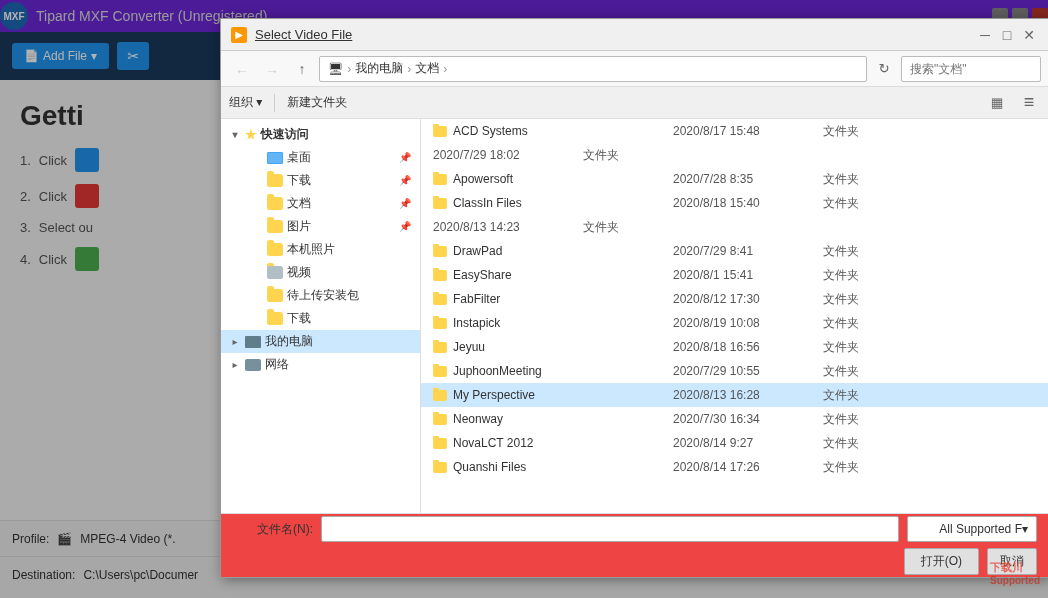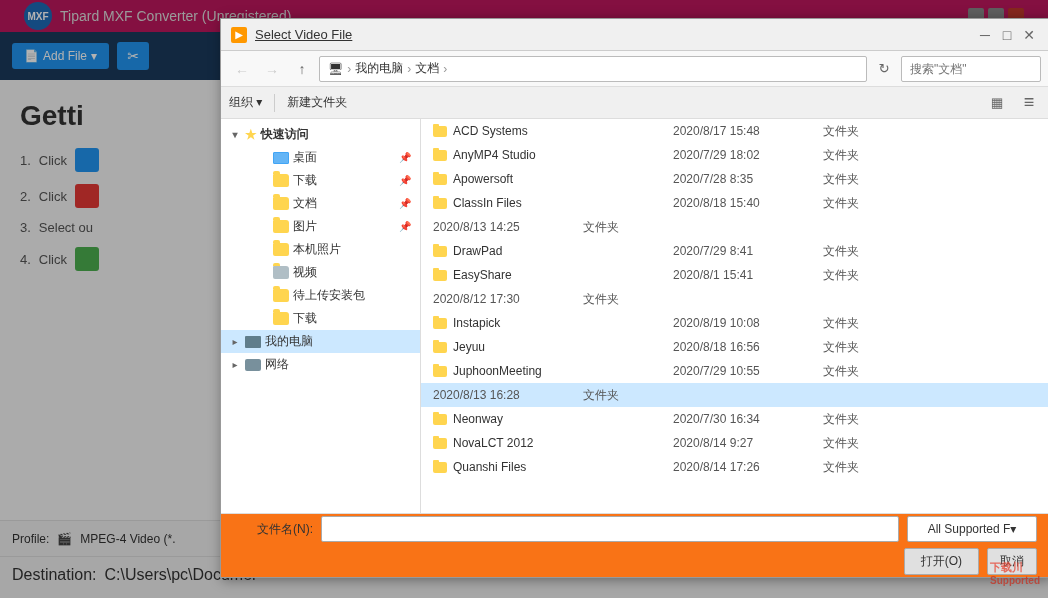--- a/index.html
+++ b/index.html
@@ -4,41 +4,41 @@
   <style>
     * { margin: 0; padding: 0; box-sizing: border-box; }
     body { width: 1048px; height: 598px; overflow: hidden; font-family: 'Microsoft YaHei', Arial, sans-serif; font-size: 12px; background: #1e3a5f; position: relative; }
 
     
     .app-bg {
       position: absolute; top: 0; left: 0; width: 1048px; height: 598px;
       background: #f0f0f0;
     }
     .app-titlebar {
-      height: 32px; background: #be185d; display: flex; align-items: center; padding: 0 24px;
+      height: 32px; background: #6d28d9; display: flex; align-items: center; padding: 0 0;
       color: #ccc; font-size: 12px;
     }
     .app-logo { width: 28px; height: 28px; background: #1e6bb8; border-radius: 50%; display: flex; align-items: center; justify-content: center; margin-right: 8px; color: white; font-size: 10px; font-weight: bold; }
     .app-title { flex: 1; color: #ddd; font-size: 14px; }
     .win-controls { display: flex; gap: 4px; }
     .win-btn { width: 16px; height: 16px; border-radius: 2px; background: #666; cursor: pointer; }
     .win-btn.close { background: #c0392b; }
     .win-btn.max { background: #888; }
     .win-btn.min { background: #888; }
 
     .app-toolbar {
       height: 48px; background: #1a3a5c; display: flex; align-items: center; padding: 0 12px; gap: 8px;
     }
     .add-file-btn { background: #2196F3; color: white; border: none; padding: 6px 12px; border-radius: 3px; cursor: pointer; font-size: 12px; display: flex; align-items: center; gap: 4px; }
     .app-content { background: #f5f5f5; padding: 20px; }
     .getting-started { font-size: 28px; font-weight: bold; color: #333; margin-bottom: 16px; }
     .step { display: flex; align-items: center; margin-bottom: 12px; color: #555; font-size: 13px; gap: 8px; }
     .step-icon { width: 24px; height: 24px; background: #2196F3; border-radius: 3px; }
     .profile-bar { height: 36px; background: #f0f0f0; border-top: 1px solid #ddd; display: flex; align-items: center; padding: 0 12px; gap: 8px; font-size: 12px; color: #333; }
-    .dest-bar { height: 36px; background: #f0f0f0; border-top: 1px solid #ddd; display: flex; align-items: center; padding: 0 12px; font-size: 16px; color: #333; }
+    .dest-bar { height: 36px; background: #f0f0f0; border-top: 1px solid #ddd; display: flex; align-items: center; padding: 0 12px; font-size: 12px; color: #333; }
 
     
     .dialog-overlay {
       position: absolute; top: 0; left: 0; width: 1048px; height: 598px;
       background: rgba(0,0,0,0.3);
     }
 
     
     .file-dialog {
       position: absolute; top: 18px; left: 220px; width: 830px; height: 560px;
@@ -99,21 +99,21 @@
     .tree-item.group-header { font-weight: bold; color: #333; }
     .tree-chevron { width: 12px; height: 12px; display: flex; align-items: center; justify-content: center; color: #666; font-size: 10px; }
     .tree-icon { width: 16px; height: 16px; flex-shrink: 0; }
     .tree-pin { color: #2196F3; font-size: 10px; margin-left: auto; }
     .folder-icon { display: inline-block; width: 16px; height: 13px; background: #ffd54f; border-radius: 1px 3px 2px 2px; position: relative; }
     .folder-icon::before { content: ''; position: absolute; top: -3px; left: 0; width: 7px; height: 3px; background: #ffd54f; border-radius: 2px 2px 0 0; }
     .desktop-icon { display: inline-block; width: 16px; height: 12px; background: #64b5f6; border: 1px solid #42a5f5; border-radius: 1px; }
     .pc-icon { display: inline-block; width: 16px; height: 14px; background: #607d8b; border-radius: 1px; }
     .network-icon { display: inline-block; width: 16px; height: 12px; background: #78909c; border-radius: 50% 50% 0 0; }
     .star-icon { color: #ffd54f; font-size: 13px; }
-    .indent-2 { padding-left: 30px; margin-left: 22px; }
+    .indent-2 { padding-left: 46px; }
     .chevron-down::after { content: '▾'; }
     .chevron-right::after { content: '▸'; }
 
     
     .right-panel { flex: 1; display: flex; flex-direction: column; overflow: hidden; }
     .column-header {
       height: 26px; background: #f0f0f0; border-bottom: 1px solid #ddd;
       display: flex; align-items: center; padding: 0 4px; font-size: 12px; color: #333;
       flex-shrink: 0;
     }
@@ -132,29 +132,29 @@
     .file-row.selected { background: #cce8ff; }
     .file-row .file-name { width: 240px; padding: 0 8px; display: flex; align-items: center; gap: 6px; white-space: nowrap; overflow: hidden; text-overflow: ellipsis; }
     .file-row .file-date { width: 150px; padding: 0 8px; color: #555; }
     .file-row .file-type { width: 100px; padding: 0 8px; color: #555; }
     .file-row .file-size { flex: 1; padding: 0 8px; color: #555; }
     .file-folder-icon { width: 14px; height: 11px; background: #ffd54f; border-radius: 0 2px 2px 2px; flex-shrink: 0; position: relative; }
     .file-folder-icon::before { content: ''; position: absolute; top: -2px; left: 0; width: 6px; height: 2px; background: #ffd54f; border-radius: 1px 1px 0 0; }
 
     
     .dialog-bottom {
-      height: 64px; background: #f97316; border-top: 1px solid #ddd;
+      height: 64px; background: #ef4444; border-top: 1px solid #ddd;
       display: flex; flex-direction: column; justify-content: center; padding: 4px 12px; gap: 6px;
     }
     .filename-row { display: flex; align-items: center; gap: 8px; }
     .filename-label { font-size: 12px; color: #333; width: 80px; text-align: right; }
     .filename-input { flex: 1; height: 26px; border: 1px solid #aaa; border-radius: 2px; padding: 0 8px; font-size: 12px; background: white; }
     .filetype-btn {
       width: 130px; height: 26px; background: white; border: 1px solid #aaa;
-      display: flex; align-items: center; justify-content: center; padding: 0 8px;
+      display: flex; align-items: center; justify-content: flex-end; padding: 0 8px;
       cursor: pointer; font-size: 12px; color: #333; border-radius: 2px; white-space: nowrap;
     }
     .open-btn {
       background: #e0e0e0; border: 1px solid #aaa; padding: 4px 16px; cursor: pointer;
       font-size: 12px; color: #333; border-radius: 2px; white-space: nowrap;
     }
     .cancel-btn {
       background: #e0e0e0; border: 1px solid #aaa; padding: 4px 12px; cursor: pointer;
       font-size: 12px; color: #333; border-radius: 2px; white-space: nowrap; margin-left: 4px;
     }
@@ -331,24 +331,20 @@
           <div class="file-row">
             <div class="file-name">
               <div class="file-folder-icon"></div>
               <span>ACD Systems</span>
             </div>
             <div class="file-date">2020/8/17 15:48</div>
             <div class="file-type">文件夹</div>
             <div class="file-size"></div>
           </div>
           <div class="file-row">
-            <div class="file-name">
-              <div class="file-folder-icon"></div>
-              <span>AnyMP4 Studio</span>
-            </div>
             <div class="file-date">2020/7/29 18:02</div>
             <div class="file-type">文件夹</div>
             <div class="file-size"></div>
           </div>
           <div class="file-row">
             <div class="file-name">
               <div class="file-folder-icon"></div>
               <span>Apowersoft</span>
             </div>
             <div class="file-date">2020/7/28 8:35</div>
@@ -358,21 +354,21 @@
           <div class="file-row">
             <div class="file-name">
               <div class="file-folder-icon"></div>
               <span>ClassIn Files</span>
             </div>
             <div class="file-date">2020/8/18 15:40</div>
             <div class="file-type">文件夹</div>
             <div class="file-size"></div>
           </div>
           <div class="file-row">
-            <div class="file-date">2020/8/13 14:25</div>
+            <div class="file-date">2020/8/13 14:23</div>
             <div class="file-type">文件夹</div>
             <div class="file-size"></div>
           </div>
           <div class="file-row">
             <div class="file-name">
               <div class="file-folder-icon"></div>
               <span>DrawPad</span>
             </div>
             <div class="file-date">2020/7/29 8:41</div>
             <div class="file-type">文件夹</div>
@@ -381,20 +377,24 @@
           <div class="file-row">
             <div class="file-name">
               <div class="file-folder-icon"></div>
               <span>EasyShare</span>
             </div>
             <div class="file-date">2020/8/1 15:41</div>
             <div class="file-type">文件夹</div>
             <div class="file-size"></div>
           </div>
           <div class="file-row">
+            <div class="file-name">
+              <div class="file-folder-icon"></div>
+              <span>FabFilter</span>
+            </div>
             <div class="file-date">2020/8/12 17:30</div>
             <div class="file-type">文件夹</div>
             <div class="file-size"></div>
           </div>
           <div class="file-row">
             <div class="file-name">
               <div class="file-folder-icon"></div>
               <span>Instapick</span>
             </div>
             <div class="file-date">2020/8/19 10:08</div>
@@ -413,20 +413,24 @@
           <div class="file-row">
             <div class="file-name">
               <div class="file-folder-icon"></div>
               <span>JuphoonMeeting</span>
             </div>
             <div class="file-date">2020/7/29 10:55</div>
             <div class="file-type">文件夹</div>
             <div class="file-size"></div>
           </div>
           <div class="file-row selected">
+            <div class="file-name">
+              <div class="file-folder-icon"></div>
+              <span>My Perspective</span>
+            </div>
             <div class="file-date">2020/8/13 16:28</div>
             <div class="file-type">文件夹</div>
             <div class="file-size"></div>
           </div>
           <div class="file-row">
             <div class="file-name">
               <div class="file-folder-icon"></div>
               <span>Neonway</span>
             </div>
             <div class="file-date">2020/7/30 16:34</div>

